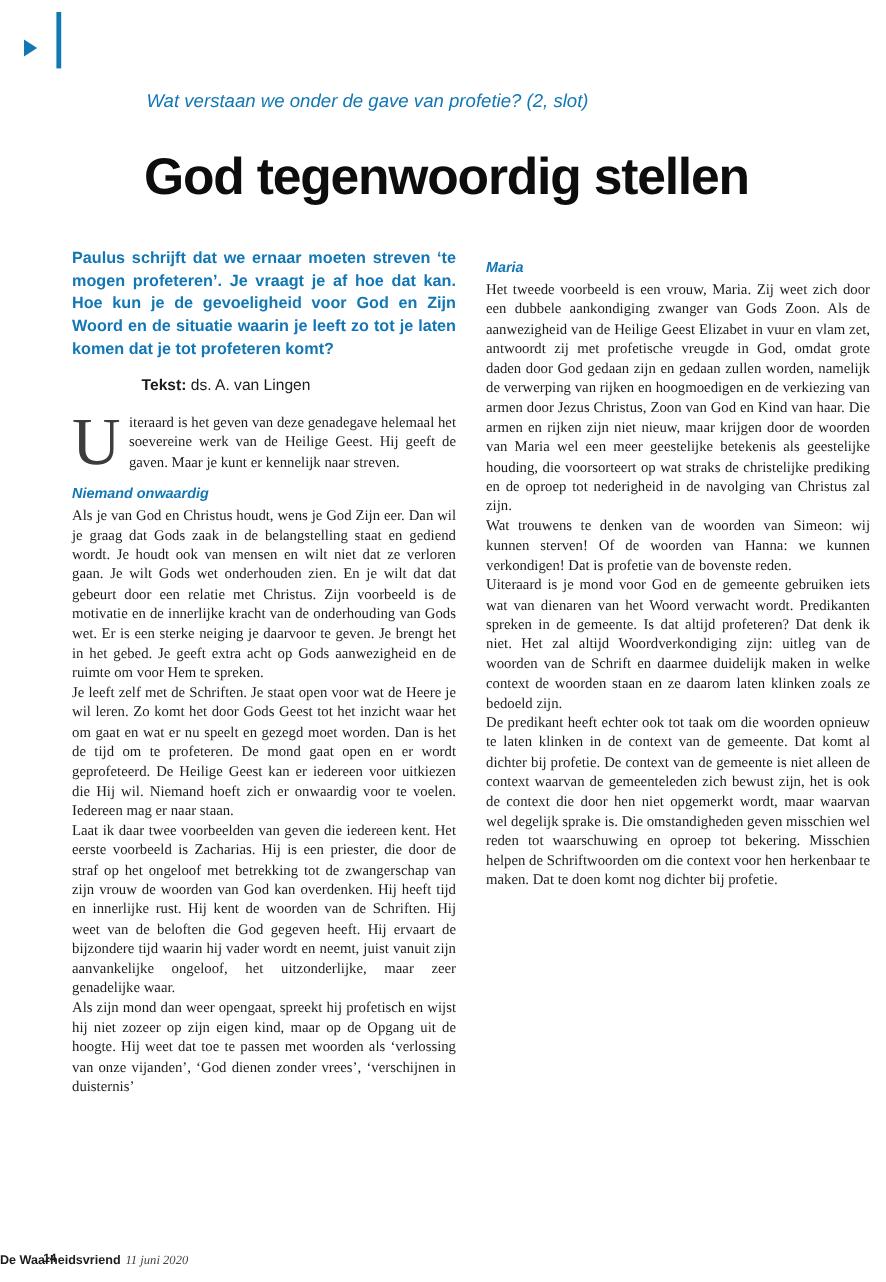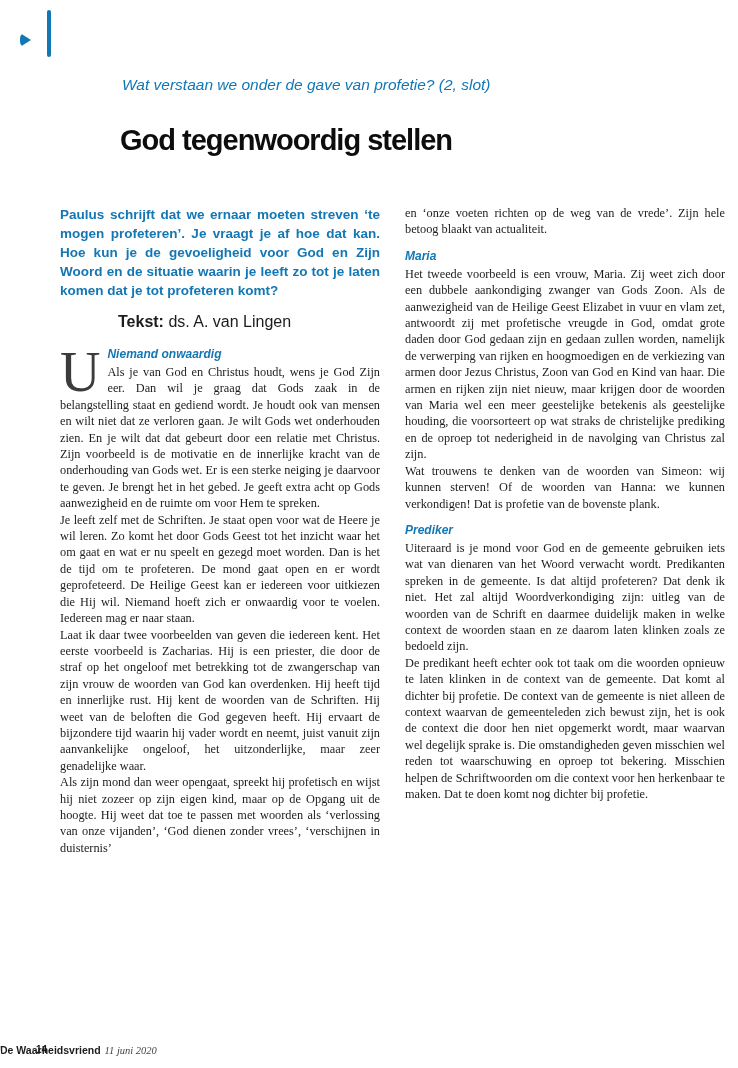--- a/index.html
+++ b/index.html
@@ -1,16 +1,16 @@
 <!DOCTYPE html>
 <html lang="nl" style="--accent: #1277b4;"><head>
 <meta charset="utf-8">
 <style>
   :root { --accent: #1277b4; }
-  * { margin: 0; padding: 0; box-sizing: border-box; border-radius: 21px; }
+  * { margin: 0; padding: 0; box-sizing: border-box; }
   html, body { background: #ffffff; }
   .page {
     position: relative;
     width: 738px;
     height: 1068px;
     background: #ffffff;
     overflow: hidden;
     font-family: "Liberation Serif", serif;
     color: #1c1c1c;
   }
@@ -34,21 +34,21 @@
     font-family: "Liberation Sans", sans-serif;
     font-style: italic;
     font-size: 15.5px;
     color: var(--accent);
   }
   .title {
     position: absolute; left: 120px; top: 124px;
     width: 600px;
     font-family: "Liberation Sans", sans-serif;
     font-weight: bold;
-    font-size: 29px;
+    font-size: 43px;
     letter-spacing: -1px;
     color: #0d0d0d;
   }
   
   .columns {
     position: absolute; left: 60px; top: 205px;
     width: 665px;
     display: flex;
     gap: 25px;
   }
@@ -57,21 +57,21 @@
     font-family: "Liberation Sans", sans-serif;
     font-weight: bold;
     font-size: 13.5px;
     line-height: 19px;
     color: var(--accent);
     text-align: justify;
   }
   .byline {
     margin: 13px 0 16px 58px;
     font-family: "Liberation Sans", sans-serif;
-    font-size: 16px;
+    font-size: 13px;
     color: #1c1c1c;
   }
   .byline .b { font-weight: bold; }
   .body-p {
     font-size: 12.3px;
     line-height: 16.4px;
     text-align: justify;
     hyphens: auto;
     color: #1c1c1c;
   }
@@ -132,39 +132,37 @@
 
   <div class="columns">
 
     <div class="col">
       <p class="intro">Paulus schrijft dat we ernaar moeten streven ‘te mogen profeteren’. Je vraagt je af hoe dat kan. Hoe kun je de gevoeligheid voor God en Zijn Woord en de situatie waarin je leeft zo tot je laten komen dat je tot profeteren komt?</p>
       <p class="byline">
         <span class="b">Tekst:</span><span> ds. A. van Lingen</span>
       </p>
 
       <p class="body-p opening">
-        <span class="dropcap">U</span>
+        <span class="dropcap">U</span><span>iteraard is het geven van deze genadegave helemaal het soevereine werk van de Heilige Geest. Hij geeft de gaven. Maar je kunt er kennelijk naar streven.</span>
       </p>
 
       <h2 class="sec-heading">Niemand onwaardig</h2>
       <p class="body-p">Als je van God en Christus houdt, wens je God Zijn eer. Dan wil je graag dat Gods zaak in de belangstelling staat en gediend wordt. Je houdt ook van mensen en wilt niet dat ze verloren gaan. Je wilt Gods wet onderhouden zien. En je wilt dat dat gebeurt door een relatie met Christus. Zijn voorbeeld is de motivatie en de innerlijke kracht van de onderhouding van Gods wet. Er is een sterke neiging je daarvoor te geven. Je brengt het in het gebed. Je geeft extra acht op Gods aanwezigheid en de ruimte om voor Hem te spreken.</p>
       <p class="body-p">Je leeft zelf met de Schriften. Je staat open voor wat de Heere je wil leren. Zo komt het door Gods Geest tot het inzicht waar het om gaat en wat er nu speelt en gezegd moet worden. Dan is het de tijd om te profeteren. De mond gaat open en er wordt geprofeteerd. De Heilige Geest kan er iedereen voor uitkiezen die Hij wil. Niemand hoeft zich er onwaardig voor te voelen. Iedereen mag er naar staan.</p>
 
       <p class="body-p">Laat ik daar twee voorbeelden van geven die iedereen kent. Het eerste voorbeeld is Zacharias. Hij is een priester, die door de straf op het ongeloof met betrekking tot de zwangerschap van zijn vrouw de woorden van God kan overdenken. Hij heeft tijd en innerlijke rust. Hij kent de woorden van de Schriften. Hij weet van de beloften die God gegeven heeft. Hij ervaart de bijzondere tijd waarin hij vader wordt en neemt, juist vanuit zijn aanvankelijke ongeloof, het uitzonderlijke, maar zeer genadelijke waar.</p>
       <p class="body-p">Als zijn mond dan weer opengaat, spreekt hij profetisch en wijst hij niet zozeer op zijn eigen kind, maar op de Opgang uit de hoogte. Hij weet dat toe te passen met woorden als ‘verlossing van onze vijanden’, ‘God dienen zonder vrees’, ‘verschijnen in duisternis’</p>
     </div>
 
     <div class="col">
-      <p class="body-p">en ‘onze voeten richten op de weg van de vrede’. Zijn hele betoog blaakt van actualiteit.</p>
 
       <h2 class="sec-heading">Maria</h2>
       <p class="body-p">Het tweede voorbeeld is een vrouw, Maria. Zij weet zich door een dubbele aankondiging zwanger van Gods Zoon. Als de aanwezigheid van de Heilige Geest Elizabet in vuur en vlam zet, antwoordt zij met profetische vreugde in God, omdat grote daden door God gedaan zijn en gedaan zullen worden, namelijk de verwerping van rijken en hoogmoedigen en de verkiezing van armen door Jezus Christus, Zoon van God en Kind van haar. Die armen en rijken zijn niet nieuw, maar krijgen door de woorden van Maria wel een meer geestelijke betekenis als geestelijke houding, die voorsorteert op wat straks de christelijke prediking en de oproep tot nederigheid in de navolging van Christus zal zijn.</p>
-      <p class="body-p">Wat trouwens te denken van de woorden van Simeon: wij kunnen sterven! Of de woorden van Hanna: we kunnen verkondigen! Dat is profetie van de bovenste plank.</p>
+      <p class="body-p">Wat trouwens te denken van de woorden van Simeon: wij kunnen sterven! Of de woorden van Hanna: we kunnen verkondigen! Dat is profetie van de bovenste reden.</p>
 
-      <h2 class="sec-heading">Prediker</h2>
       <p class="body-p">Uiteraard is je mond voor God en de gemeente gebruiken iets wat van dienaren van het Woord verwacht wordt. Predikanten spreken in de gemeente. Is dat altijd profeteren? Dat denk ik niet. Het zal altijd Woordverkondiging zijn: uitleg van de woorden van de Schrift en daarmee duidelijk maken in welke context de woorden staan en ze daarom laten klinken zoals ze bedoeld zijn.</p>
       <p class="body-p">De predikant heeft echter ook tot taak om die woorden opnieuw te laten klinken in de context van de gemeente. Dat komt al dichter bij profetie. De context van de gemeente is niet alleen de context waarvan de gemeenteleden zich bewust zijn, het is ook de context die door hen niet opgemerkt wordt, maar waarvan wel degelijk sprake is. Die omstandigheden geven misschien wel reden tot waarschuwing en oproep tot bekering. Misschien helpen de Schriftwoorden om die context voor hen herkenbaar te maken. Dat te doen komt nog dichter bij profetie.</p>
 
     </div>
 
   </div>
 
   <div class="footer-pageno">14</div>
   <div class="footer-center">
     <span class="brand">De Waarheidsvriend</span><span class="date">11 juni 2020</span>

